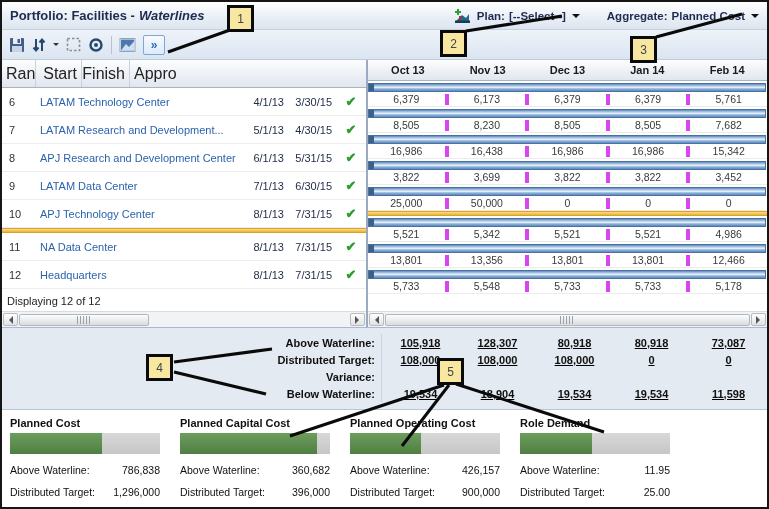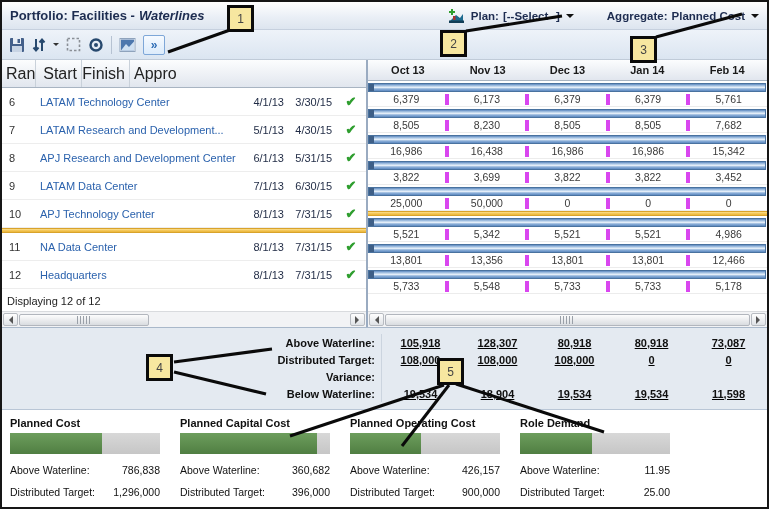--- a/index.html
+++ b/index.html
@@ -134,21 +134,21 @@
           <polygon points="3,14 9,8 13,11 16,7 16,14" fill="#1d6a8f"></polygon>
           <rect x="2" y="13.5" width="15" height="2.5" fill="#123e57"></rect>
           <rect x="6" y="9" width="2.5" height="4" fill="#a33"></rect>
         </svg>
       </span>
       <span class="tb-group">
         <span>Plan:</span>
         <span>[--Select--]</span>
         <span class="caret-down"></span>
       </span>
-      <span class="tb-group" style="margin-left:28px">
+      <span class="tb-group" style="margin-left:22px">
         <span>Aggregate:</span>
         <span>Planned Cost</span>
         <span class="caret-down"></span>
       </span>
     </div>
   </div>
 
   <div class="toolbar">
     <span class="tbi">
       <svg class="iconsvg" width="16" height="16" viewBox="0 0 16 16">

